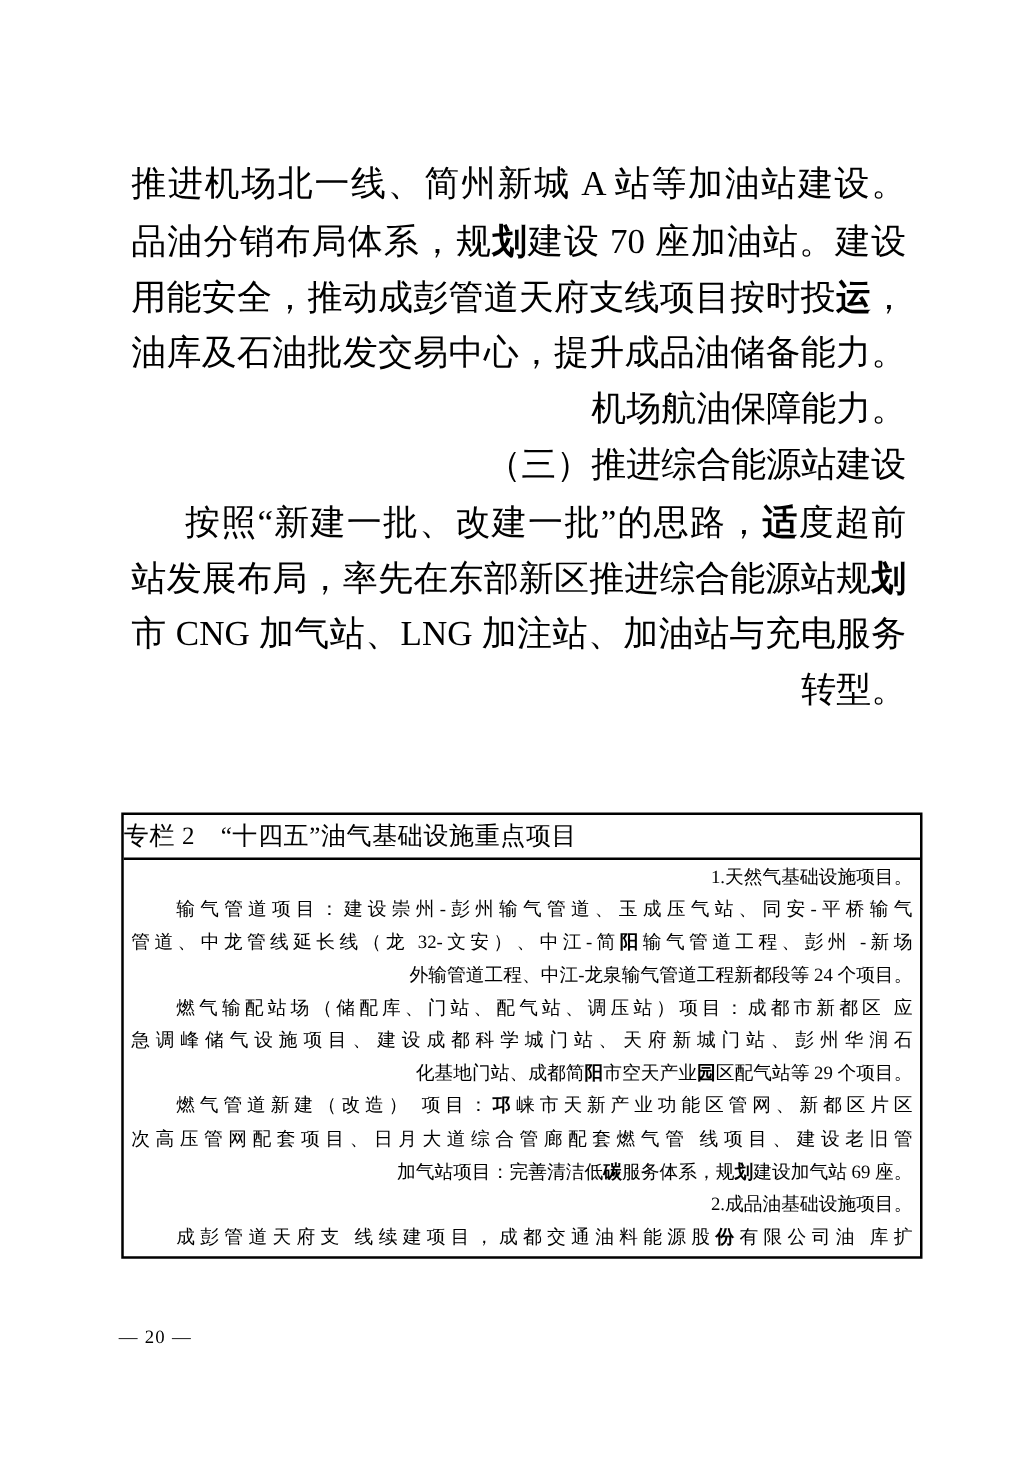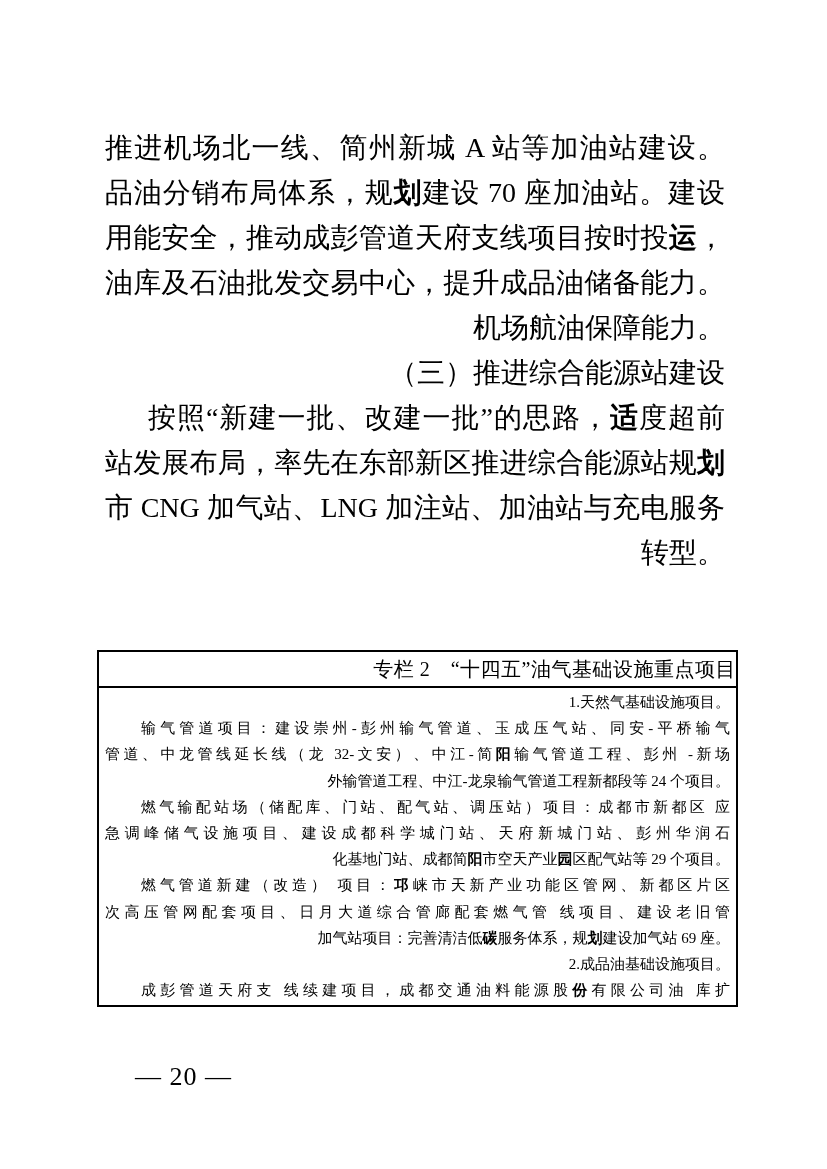--- a/index.html
+++ b/index.html
@@ -34,36 +34,35 @@
   }
   .panel{
     position:absolute;left:97px;top:650px;width:641px;
     border:2px solid #000;
     box-sizing:border-box;
     background:#fff;
   }
   .panel-title{
     height:34px;line-height:34px;
     border-bottom:2px solid #000;
-    text-align:right;
+    text-align:left;
     font-size:20px;
     letter-spacing:0.5px;
   }
   .panel-body{
     padding:1px 6px 2px 6px;
     font-size:15px;
     line-height:26.2px;
   }
   .panel-body .line{height:26.2px;}
   .pind{text-indent:36px;}
   .footer{
     position:absolute;left:95px;top:1062px;
-    font-size:26px;
+    font-size:15px;
     letter-spacing:1px;
-    margin-left:40px;
   }
 </style>
 </head>
 <body>
 
 <div class="page">
 
   <div class="main-text">
       <div class="line fill">推进机场北一线、简州新城 A 站等加油站建设。完善郊区新城成</div>
       <div class="line fill">品油分销布局体系，规<b>划</b>建设 70 座加油站。建设简<b>阳</b>市庙子<b>沟</b></div>

